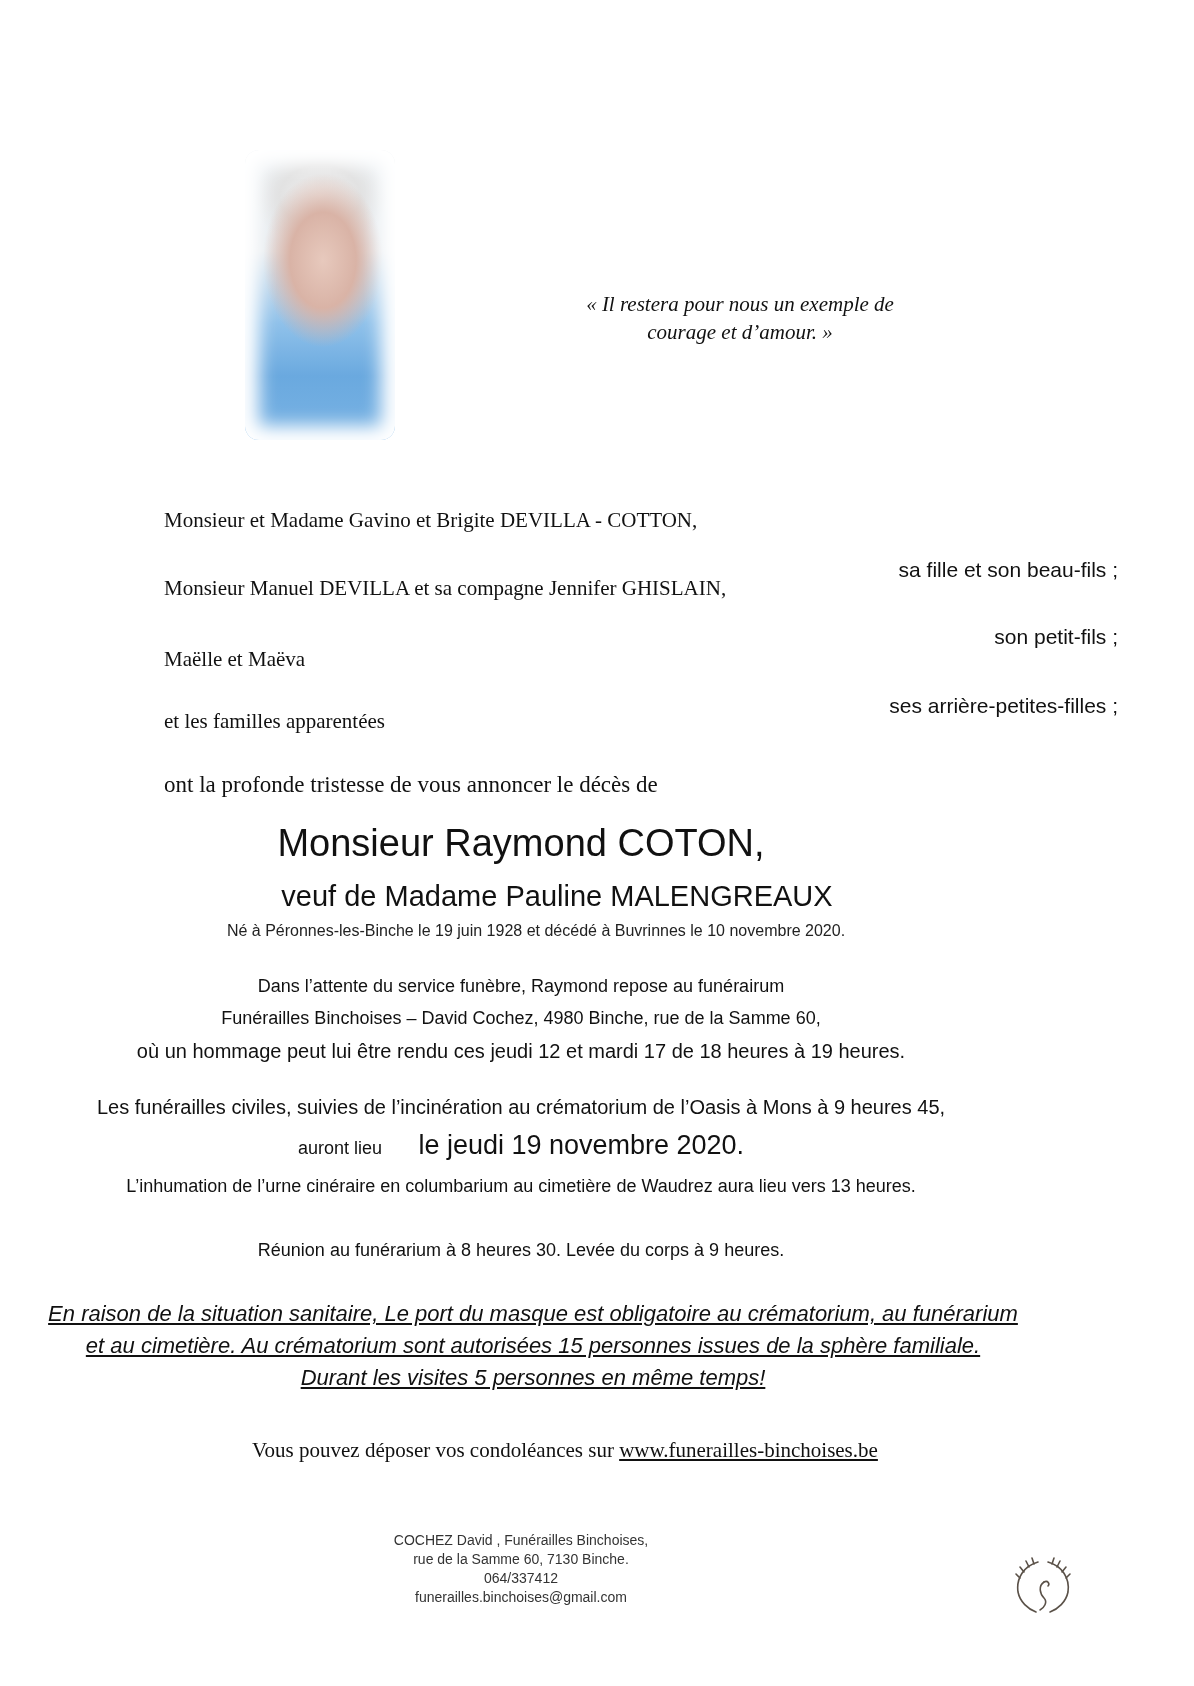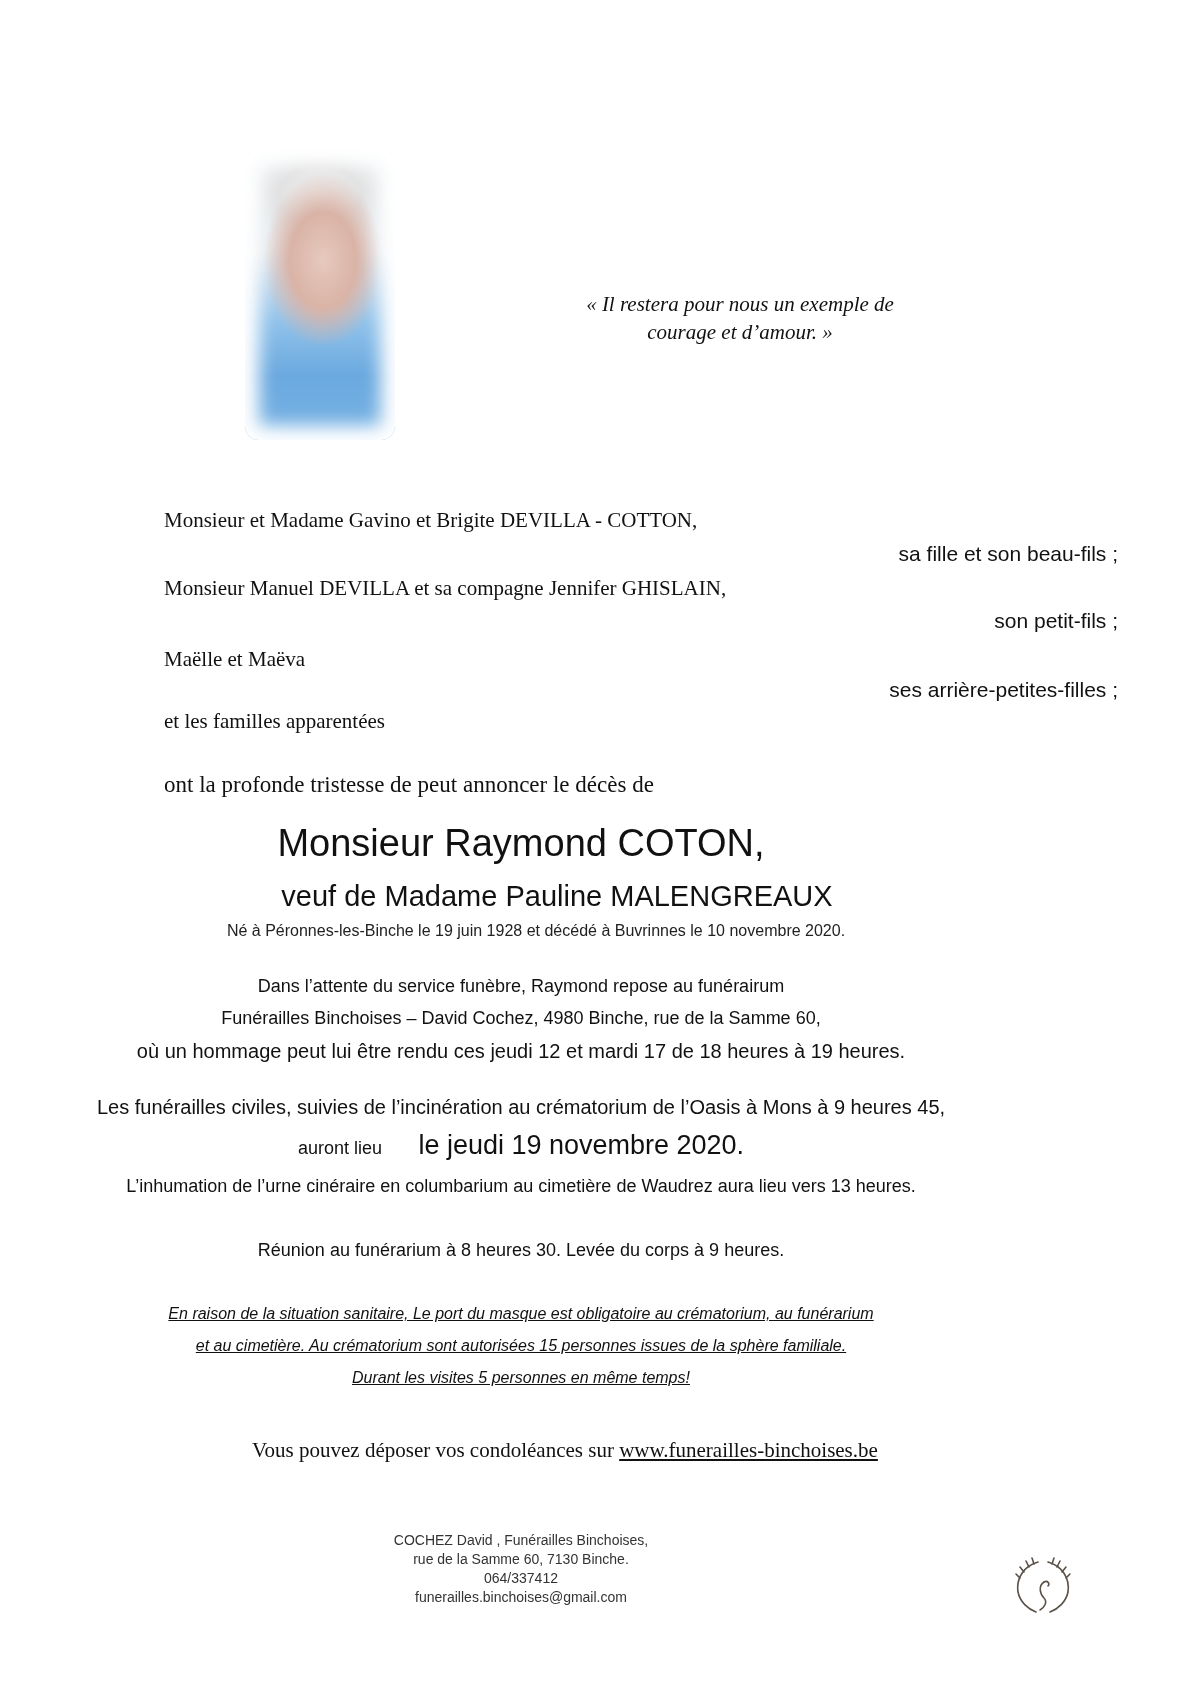--- a/index.html
+++ b/index.html
@@ -8,29 +8,29 @@
   .photo { left:245px; top:150px; width:150px; height:290px; border-radius:14px;
     background:
       radial-gradient(ellipse 40% 30% at 52% 38%, #e7c9bd 0%, #d9b3a6 55%, rgba(217,179,166,0) 100%),
       radial-gradient(ellipse 45% 18% at 50% 16%, #f2f2f2 0%, #e2e2e2 60%, rgba(226,226,226,0) 100%),
       linear-gradient(180deg, #eef2f5 0%, #e6ebef 35%, #8fc1ea 60%, #6aa9df 78%, #79b3e4 100%);
     filter: blur(0.4px);
     box-shadow: 0 0 18px 14px #ffffff inset;
   }
   .quote { left:540px; top:290px; width:400px; text-align:center; font-family:"Liberation Serif", serif; font-style:italic; font-size:21px; line-height:28px; }
   .left-line { left:132px; font-size:21px; font-family:Liberation Serif, serif;margin-left:32px; }
-  .right-line { right:76px; font-size:21px; text-align:right; }
+  .right-line { right:76px; font-size:21px; text-align:right;margin-top:16px; }
   .center { left:0; width:1042px; text-align:center; }
   .name { top:822px; font-size:38px; }
   .widow { top:880px; font-size:29px;padding-left:36px; }
   .born { top:922px; font-size:16px; color:#222;padding-left:15px; }
   .p18 { font-size:18px; }
   .p20 { font-size:20px; }
   .big { font-size:27px;margin-left:32px; }
-  .covid { font-style:italic; text-decoration:underline; font-size:16px; line-height:32px; }
+  .covid { font-style:italic; text-decoration:underline; font-size:22px; line-height:32px;padding-left:12px; }
   .condol { top:1438px; font-family:Liberation Serif, serif; font-size:21px;padding-left:44px; }
   .condol a { color:#111; text-decoration:underline; }
   .footer { top:1531px; font-size:14px; line-height:19px; color:#333; }
   .logo { left:1010px; top:1552px; width:66px; height:66px; }
 </style>
 </head>
 <body>
 
 <div class="abs photo"></div>
 
@@ -40,21 +40,21 @@
 </div>
 
 <div class="abs left-line" style="top:508px">Monsieur et Madame Gavino et Brigite DEVILLA - COTTON,</div>
 <div class="abs right-line" style="top:542px">sa fille et son beau-fils ;</div>
 <div class="abs left-line" style="top:576px">Monsieur Manuel DEVILLA et sa compagne Jennifer GHISLAIN,</div>
 <div class="abs right-line" style="top:609px">son petit-fils ;</div>
 <div class="abs left-line" style="top:647px">Maëlle et Maëva</div>
 <div class="abs right-line" style="top:678px">ses arrière-petites-filles ;</div>
 <div class="abs left-line" style="top:709px">et les familles apparentées</div>
 
-<div class="abs left-line" style="top:772px; font-size:23px">ont la profonde tristesse de peut annoncer le décès de</div>
+<div class="abs left-line" style="top:772px; font-size:23px">ont la profonde tristesse de vous annoncer le décès de</div>
 
 <div class="abs center name">Monsieur Raymond COTON,</div>
 <div class="abs center widow">veuf de Madame Pauline MALENGREAUX</div>
 <div class="abs center born">Né à Péronnes-les-Binche le 19 juin 1928 et décédé à Buvrinnes le 10 novembre 2020.</div>
 
 <div class="abs center p18" style="top:976px">Dans l’attente du service funèbre, Raymond repose au funérairum</div>
 <div class="abs center p18" style="top:1008px">Funérailles Binchoises – David Cochez, 4980 Binche, rue de la Samme 60,</div>
 <div class="abs center p20" style="top:1040px">où un hommage peut lui être rendu ces jeudi 12 et mardi 17 de 18 heures à 19 heures.</div>
 
 <div class="abs center p20" style="top:1096px">Les funérailles civiles, suivies de l’incinération au crématorium de l’Oasis à Mons à 9 heures 45,</div>

